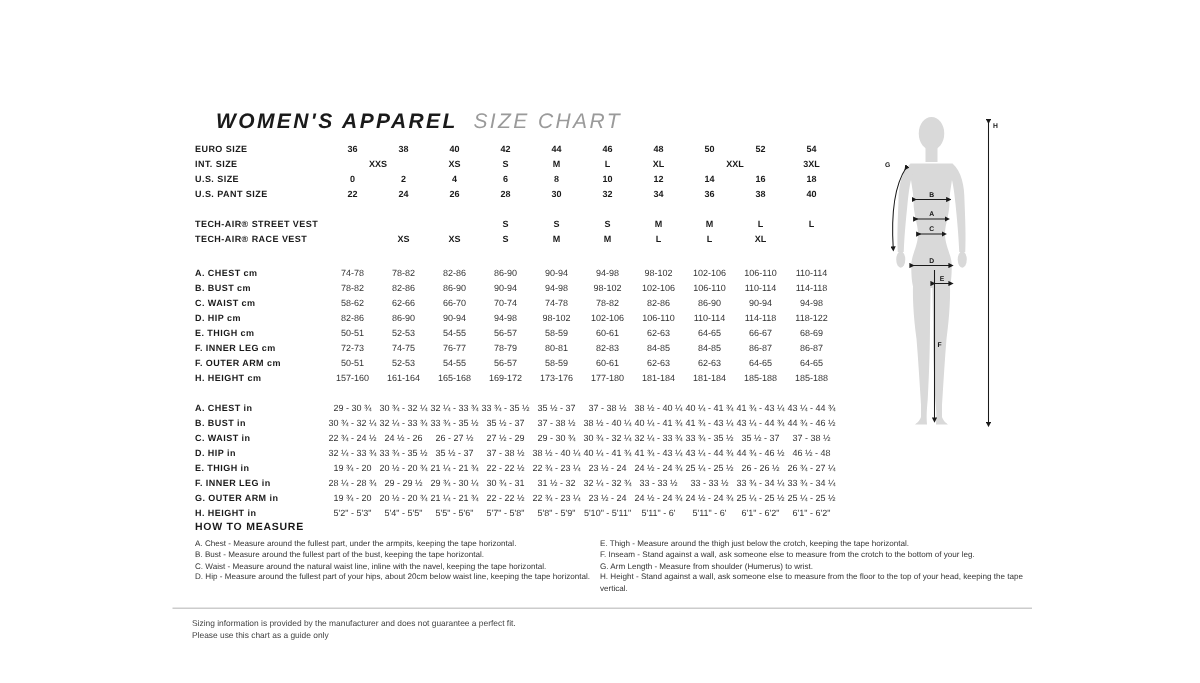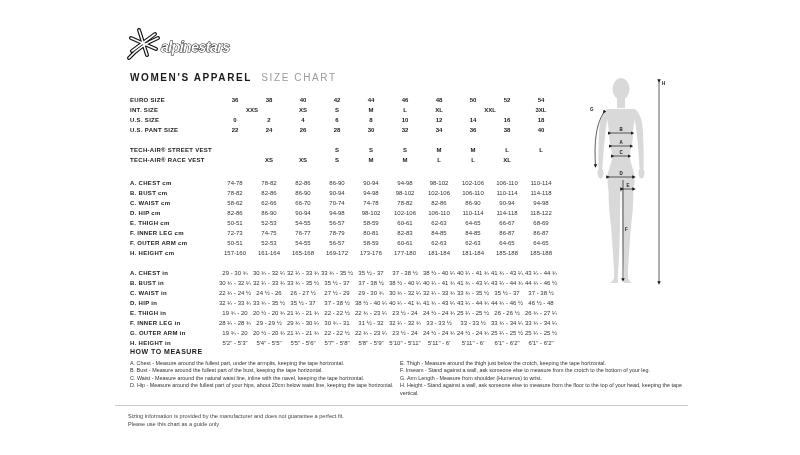--- a/index.html
+++ b/index.html
@@ -1,21 +1,21 @@
 <!DOCTYPE html>
 <html><head>
 <meta charset="utf-8">
 <style>
   html,body{margin:0;padding:0;background:#fff;}
   .canvas{position:relative;width:800px;height:455px;background:#fff;overflow:hidden;
           font-family:"Liberation Sans",sans-serif;color:#1a1a1a;}
 
   
   .logo{position:absolute;left:126px;top:22px;}
-  .page-title{position:absolute;left:130px;top:72px;font-size:10px;
+  .page-title{position:absolute;left:144px;top:72px;font-size:14px;font-style:italic;
               letter-spacing:1.6px;white-space:nowrap;}
   .page-title .main{font-weight:bold;color:#1a1a1a;}
   .page-title .sub{font-weight:400;color:#9a9a9a;margin-left:5px;}
 
   
   table.size-table{position:absolute;left:130px;top:95px;border-collapse:collapse;
                    table-layout:fixed;}
   table.size-table tr{height:10px;}
   table.size-table th{width:88px;padding:0;text-align:left;font-size:6px;font-weight:bold;
                       letter-spacing:.3px;white-space:nowrap;color:#1a1a1a;}
@@ -36,37 +36,20 @@
 
   
   .divider{position:absolute;left:115px;top:405px;width:573px;height:1px;background:#ccc;}
   .footer{position:absolute;left:128px;top:412px;font-size:5.6px;line-height:8px;color:#444;}
 </style>
 </head>
 <body>
 
 <div class="canvas">
 
-  <div class="logo">
-    <svg width="118" height="46" viewBox="0 0 118 46">
-      <g stroke="#141414" stroke-width="4" stroke-linecap="round" fill="none">
-        <path d="M3,36 C10,28 20,21 32,16"></path>
-        <line x1="13" y1="8" x2="21" y2="33"></line>
-        <line x1="5" y1="16" x2="30" y2="27"></line>
-        <line x1="6" y1="29" x2="29" y2="12"></line>
-      </g>
-      <g stroke="#fff" stroke-width="1.6" stroke-linecap="round" fill="none">
-        <path d="M3,36 C10,28 20,21 32,16"></path>
-        <line x1="13" y1="8" x2="21" y2="33"></line>
-        <line x1="5" y1="16" x2="30" y2="27"></line>
-        <line x1="6" y1="29" x2="29" y2="12"></line>
-      </g>
-      <text x="35" y="30" font-family="Liberation Sans, sans-serif" font-size="14" font-style="italic" font-weight="bold" letter-spacing="-0.5" fill="#fff" stroke="#141414" stroke-width="1" paint-order="stroke">alpinestars</text>
-    </svg>
-  </div>
 
   <div class="page-title">
     <span class="main">WOMEN'S APPAREL</span>
     <span class="sub">SIZE CHART</span>
   </div>
 
   <table class="size-table">
     <tbody>
         <tr class="sec-sizes">
           <th>EURO SIZE</th>

